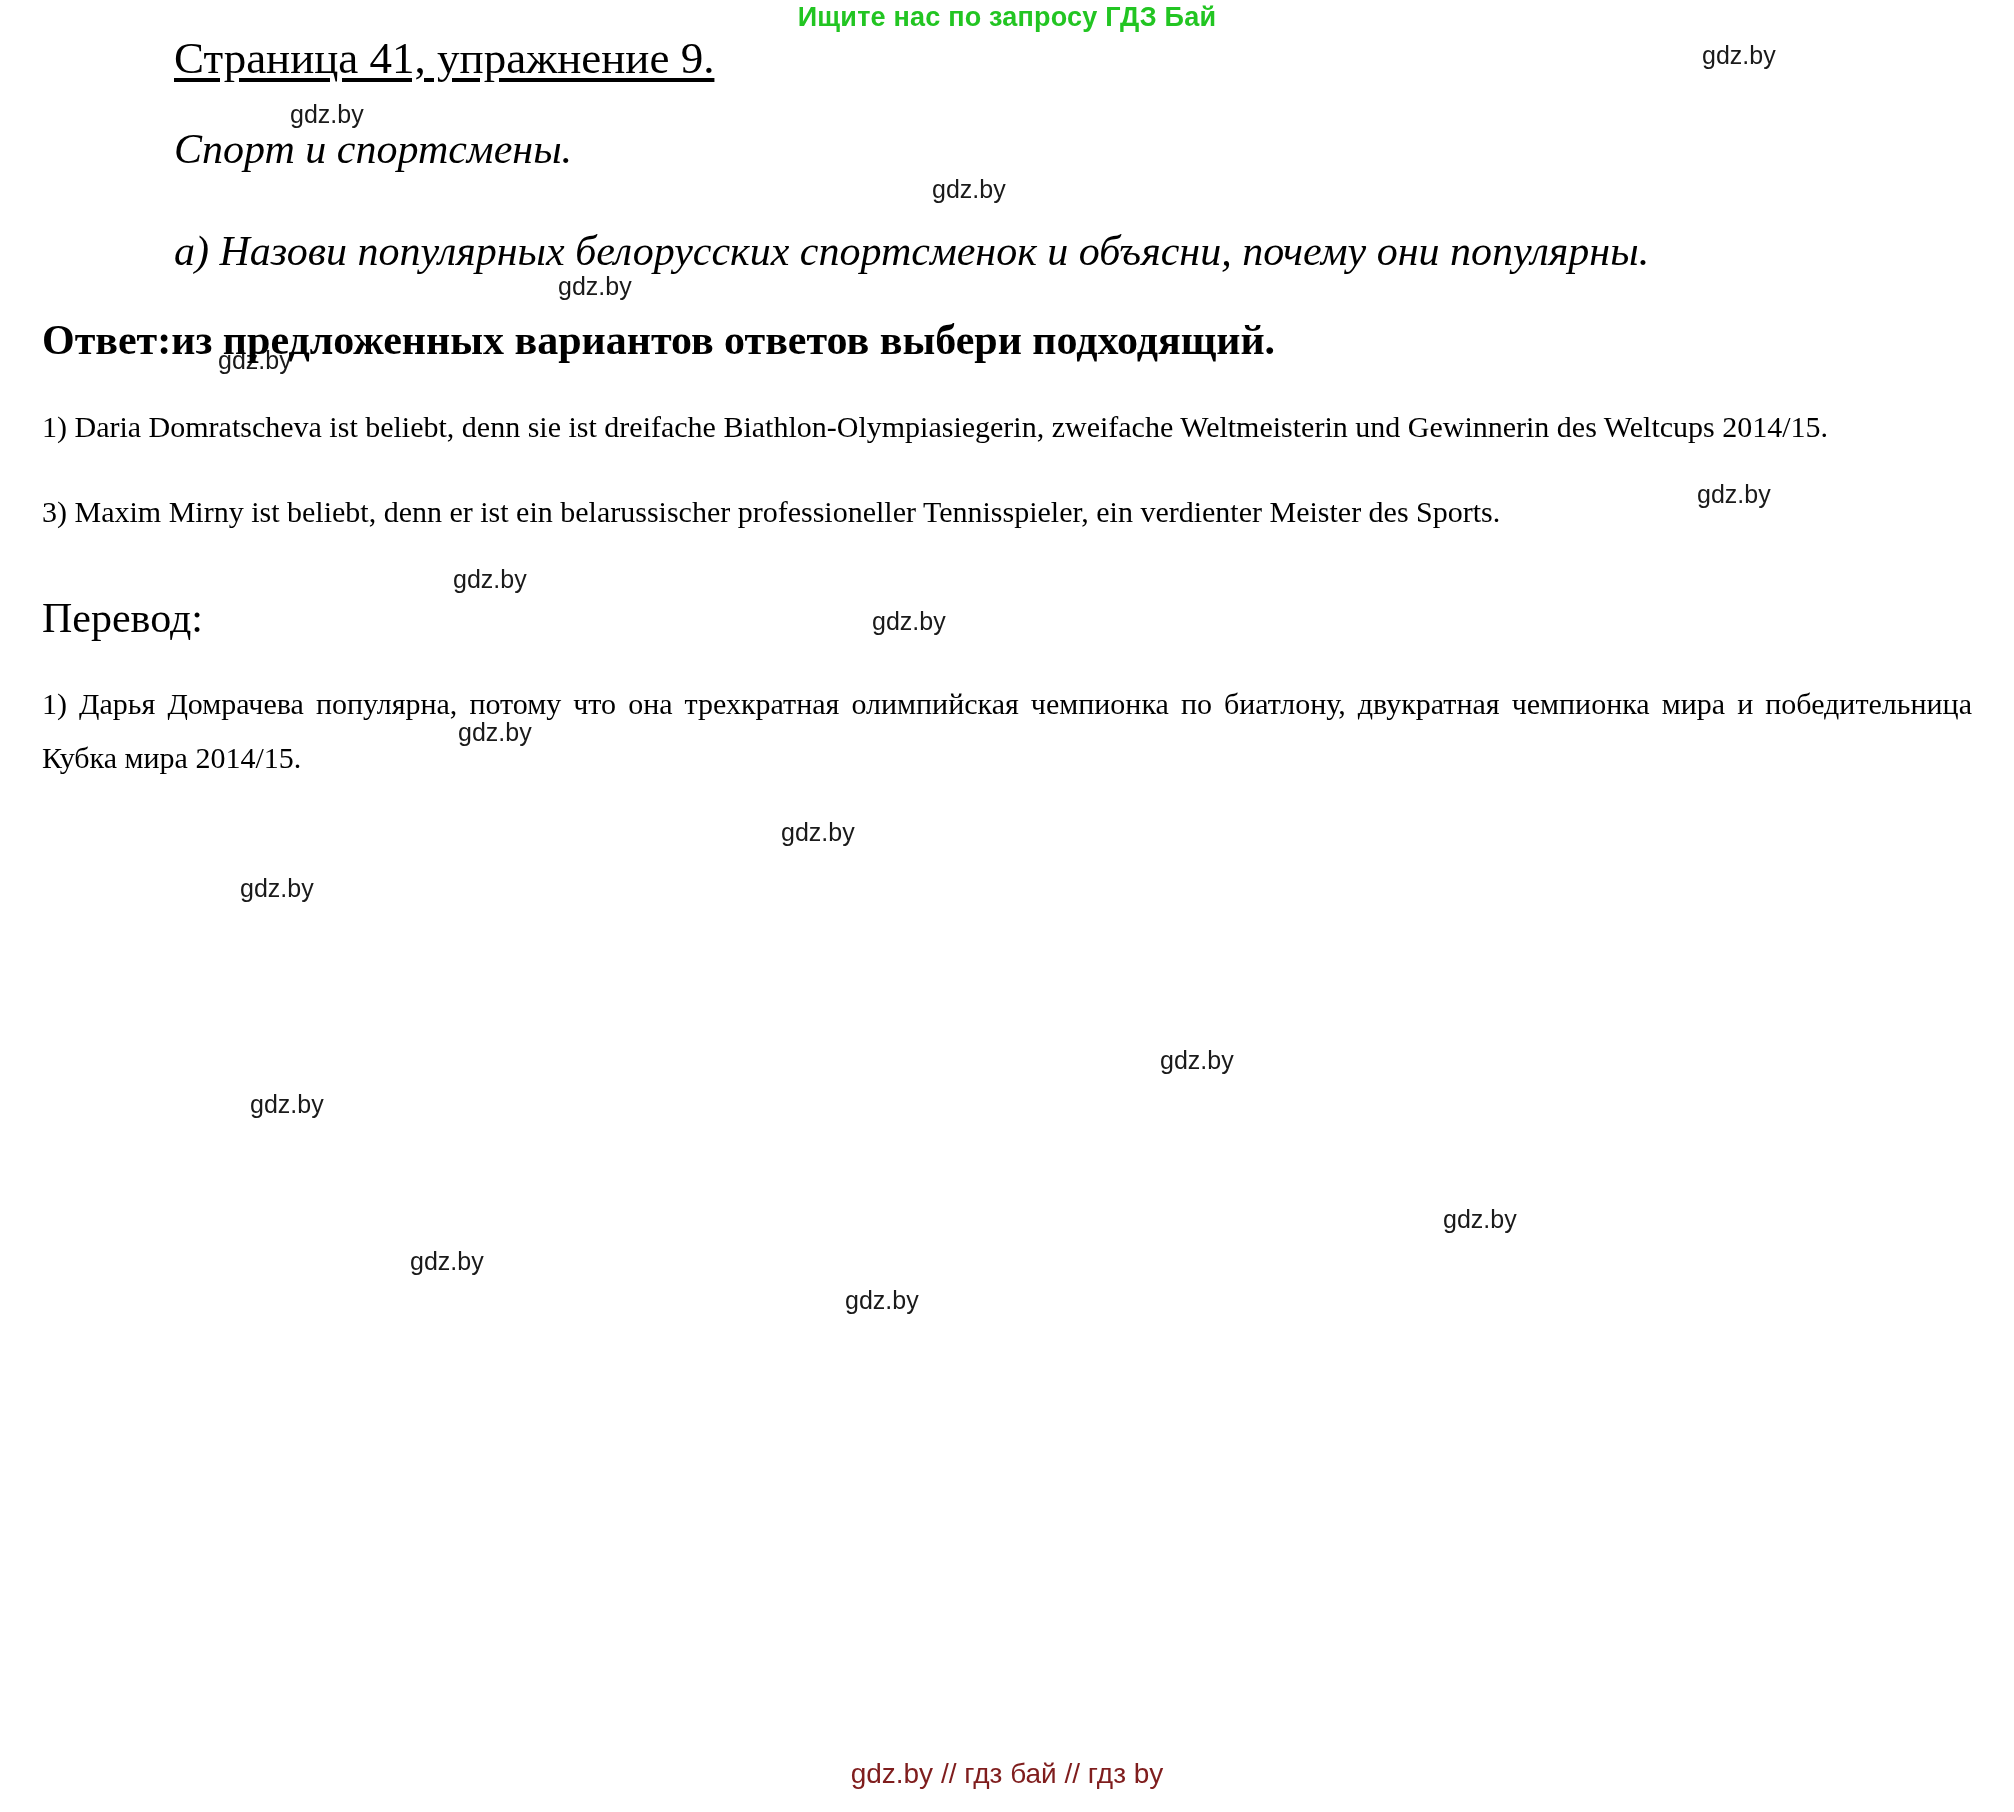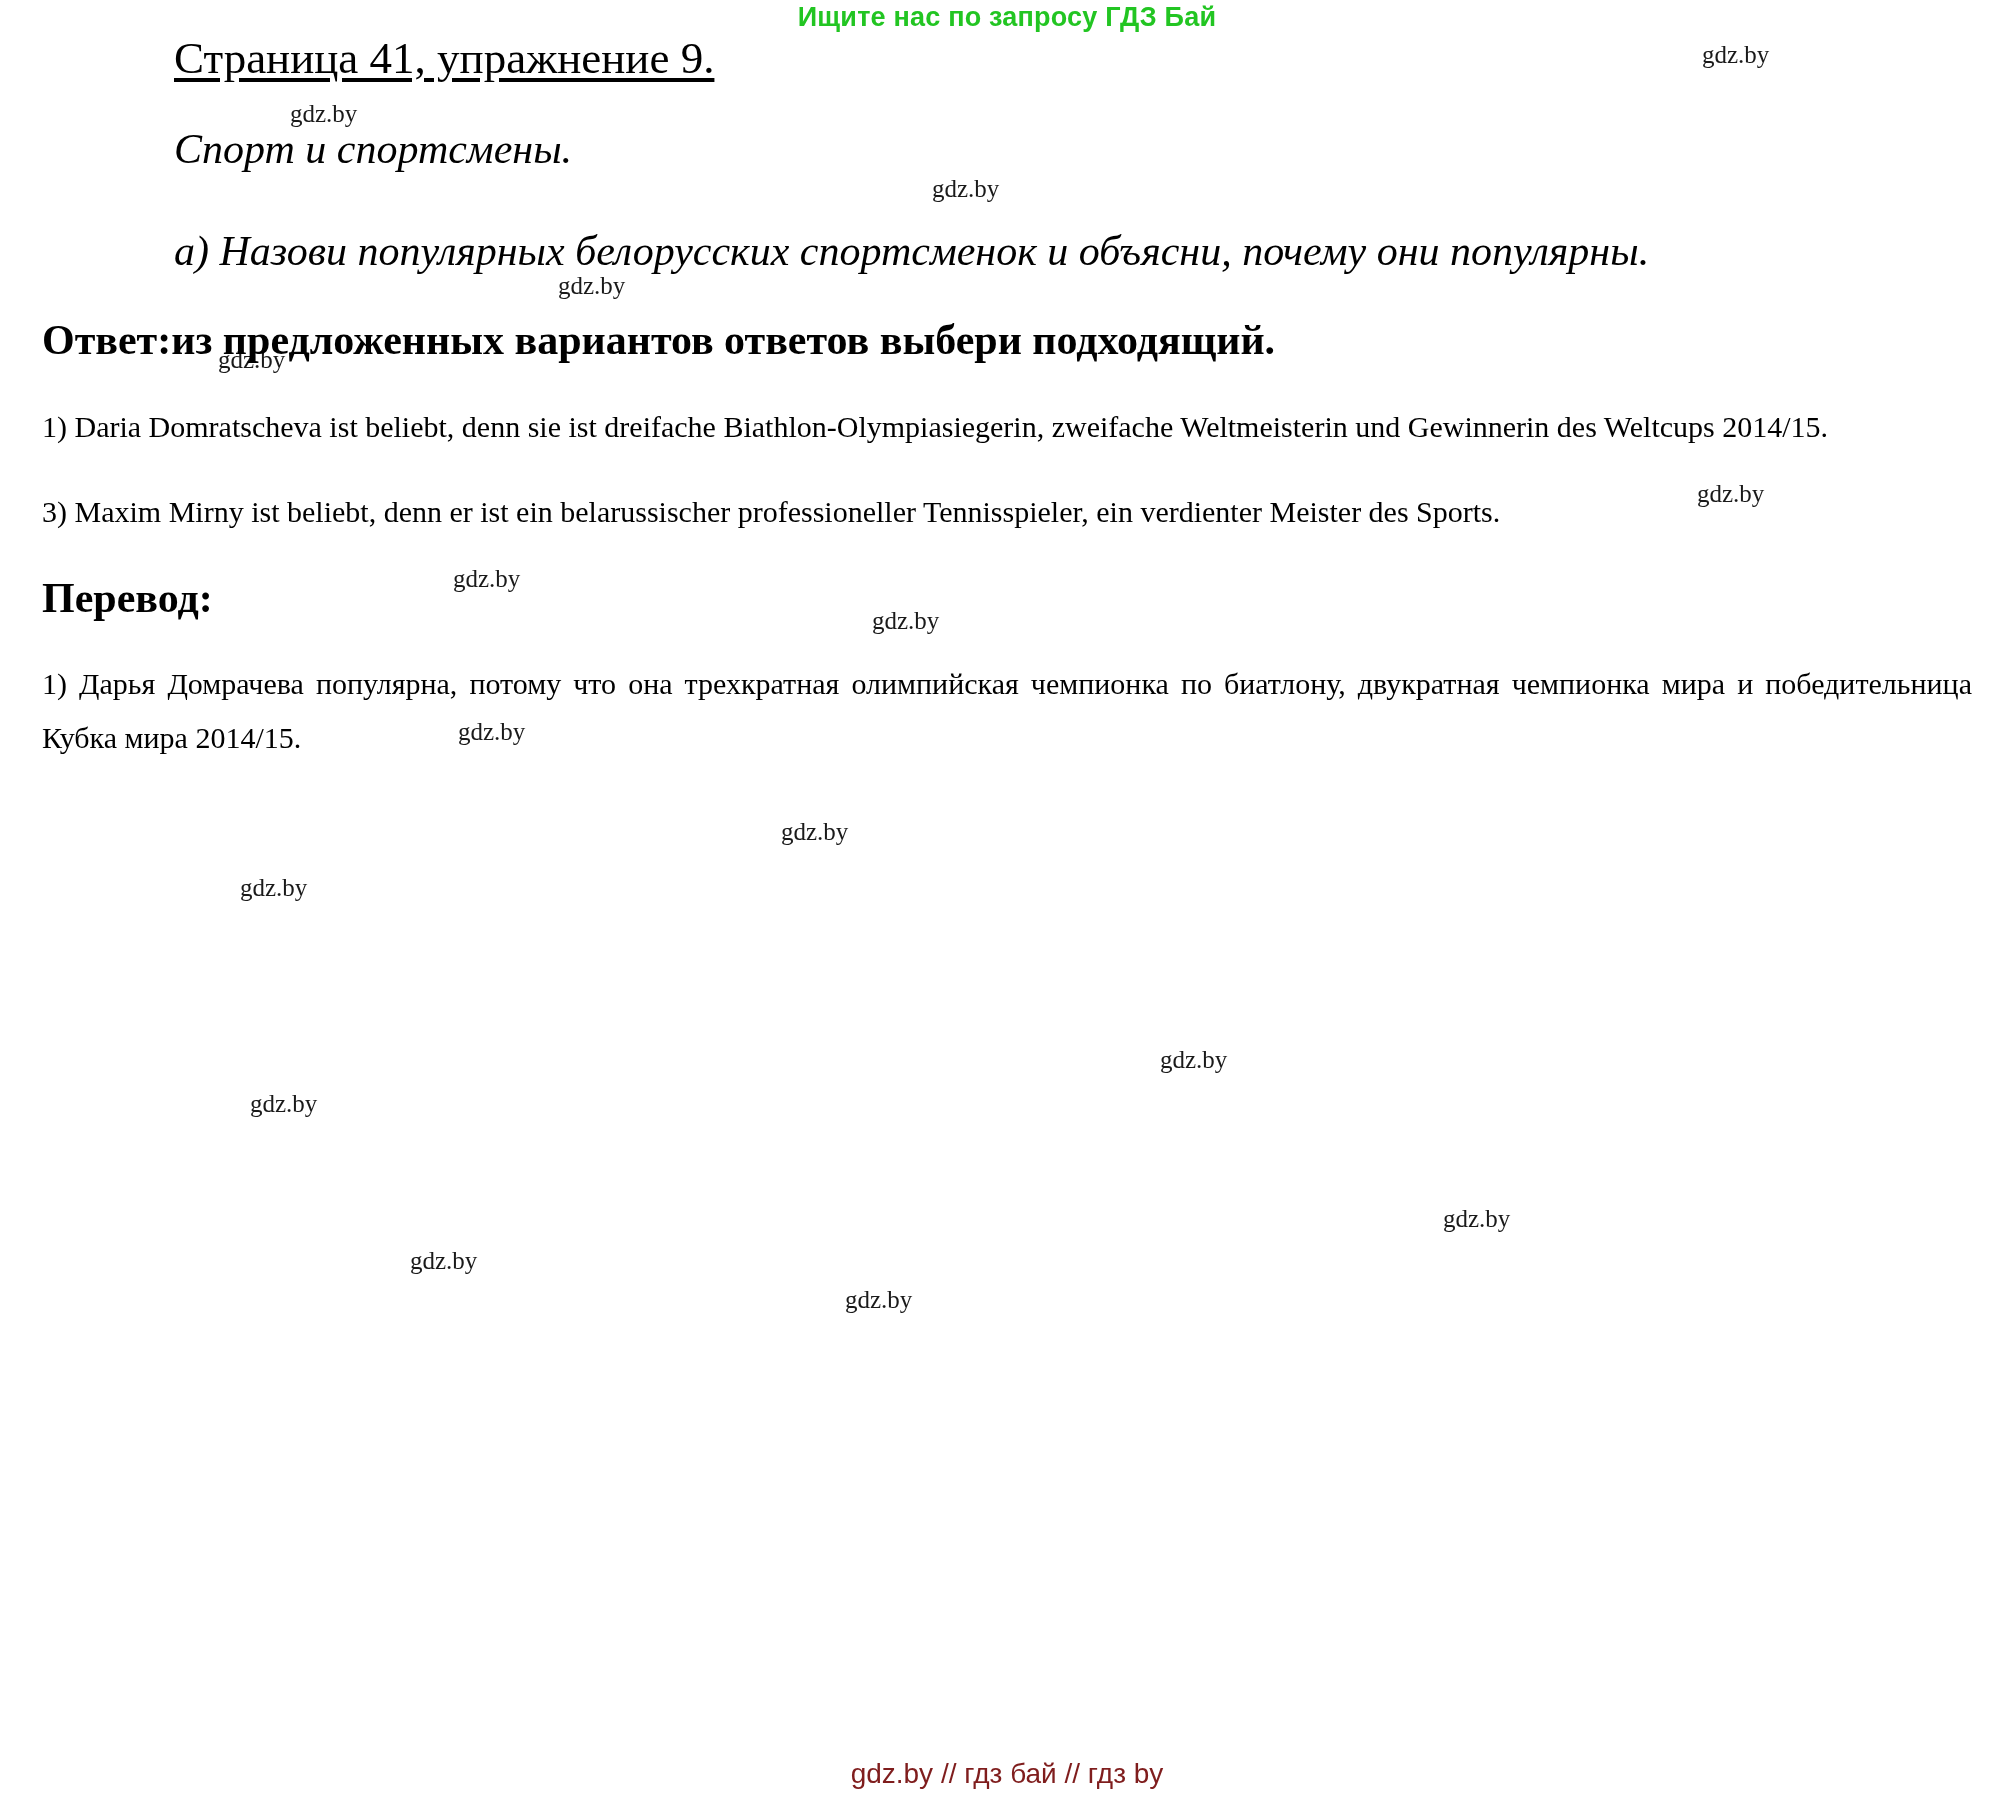--- a/index.html
+++ b/index.html
@@ -28,21 +28,21 @@
     font-weight: bold;
     font-size: 27px;
     letter-spacing: 0.2px;
     color: #22c522;
     white-space: nowrap;
   }
 
   
   .wm {
     position: absolute;
-    font-family: Liberation Serif, serif;
+    font-family: Liberation Sans, sans-serif;
     font-size: 25px;
     color: #1a1a1a;
     white-space: nowrap;
     pointer-events: none;
   }
 
   
   .content {
     position: absolute;
     left: 42px;
@@ -88,23 +88,23 @@
 
   .para {
     font-size: 30px;
     margin-top: 32px;
     text-align: justify;
     text-justify: inter-word;
     line-height: 1.78;
   }
 
   .bold-head {
-    font-weight: bold;
+    font-weight: normal;
     font-size: 42px;
-    margin-top: 32px;
+    margin-top: 52px;
     line-height: 1.3;
   }
 
   
   .footer {
     position: absolute;
     left: 0;
     bottom: 18px;
     width: 100%;
     text-align: center;

